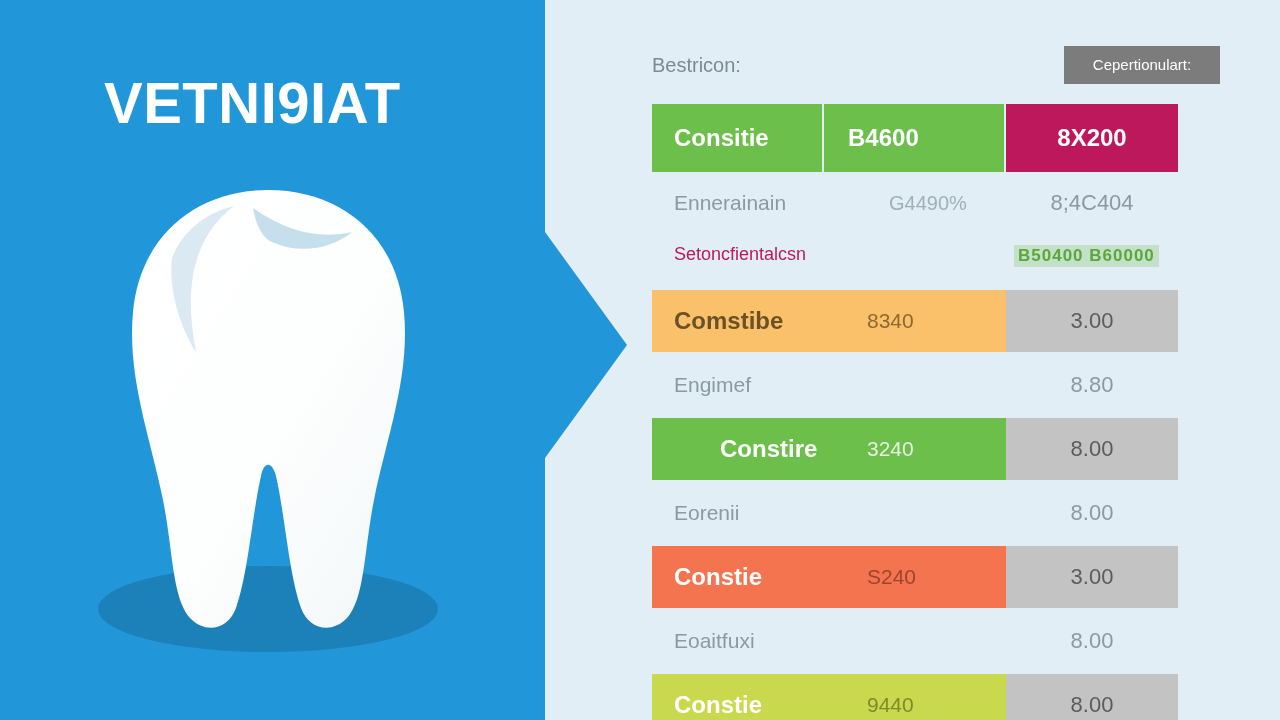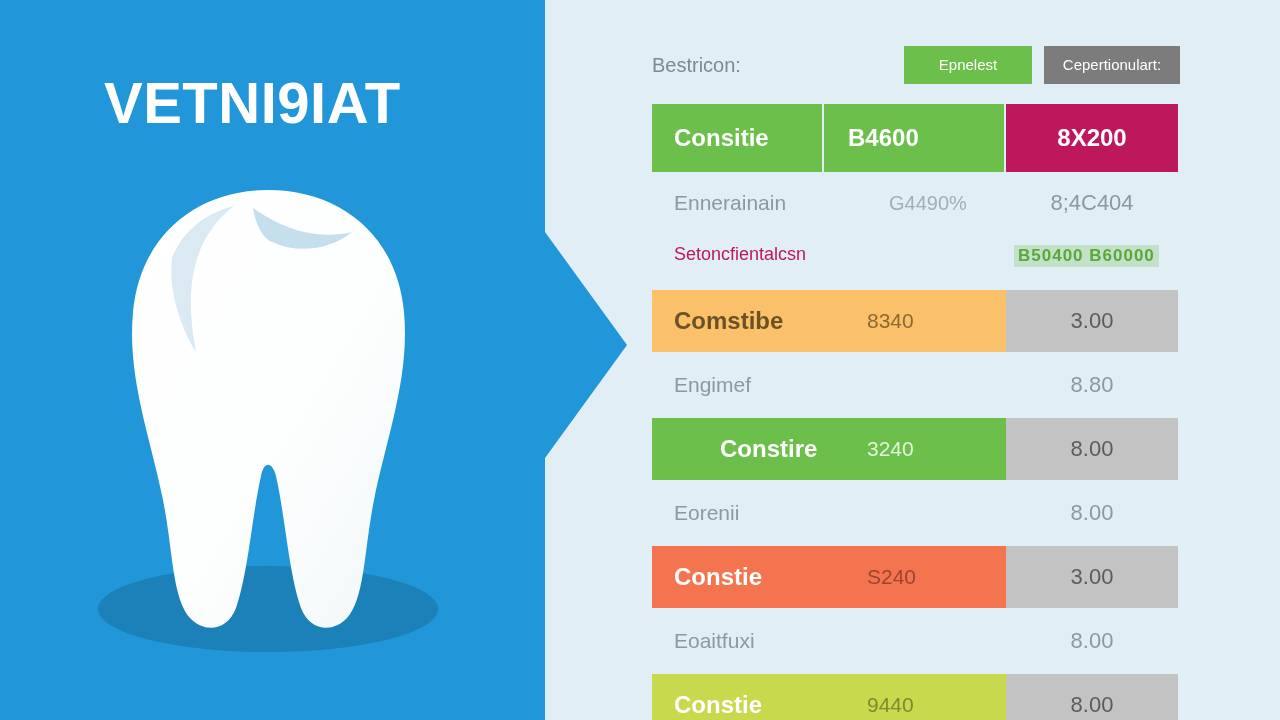--- a/index.html
+++ b/index.html
@@ -85,22 +85,22 @@
     color: #ffffff;
     white-space: nowrap;
     overflow: hidden;
   }
   #badge-green {
     left: 252px;
     width: 128px;
     background: #6dbf4b;
   }
   #badge-gray {
-    left: 392px;
-    width: 136px;
+    left: 412px;
+    width: 156px;
     background: #7c7c7c;
   }
 
   
   #table {
     position: absolute;
     left: 24px;
     top: 104px;
     width: 556px;
   }
@@ -289,21 +289,20 @@
                C263,238 256,226 253,208 Z" fill="#bcd9ea" opacity="0.85"></path>
     </svg>
 
     <div id="brand-title">VETNI9IAT</div>
   </div>
 
   <div id="right-panel">
 
     <div id="header-row">
       <div id="header-label">Bestricon:</div>
-      <div class="hdr-badge" id="badge-green">Epnelest</div>
       <div class="hdr-badge" id="badge-gray">Cepertionulart:</div>
     </div>
 
     <div id="table">
 
       <div id="row-first">
         <div class="seg" id="rf-a">Consitie</div>
         <div class="seg" id="rf-b">B4600</div>
         <div class="seg" id="rf-c">8X200</div>
       </div>

